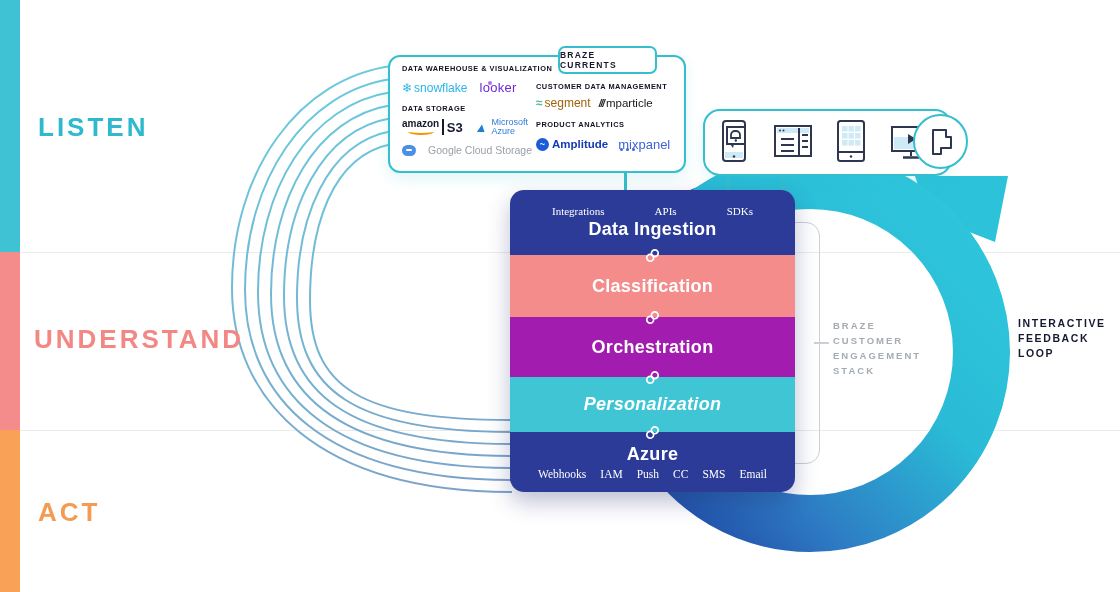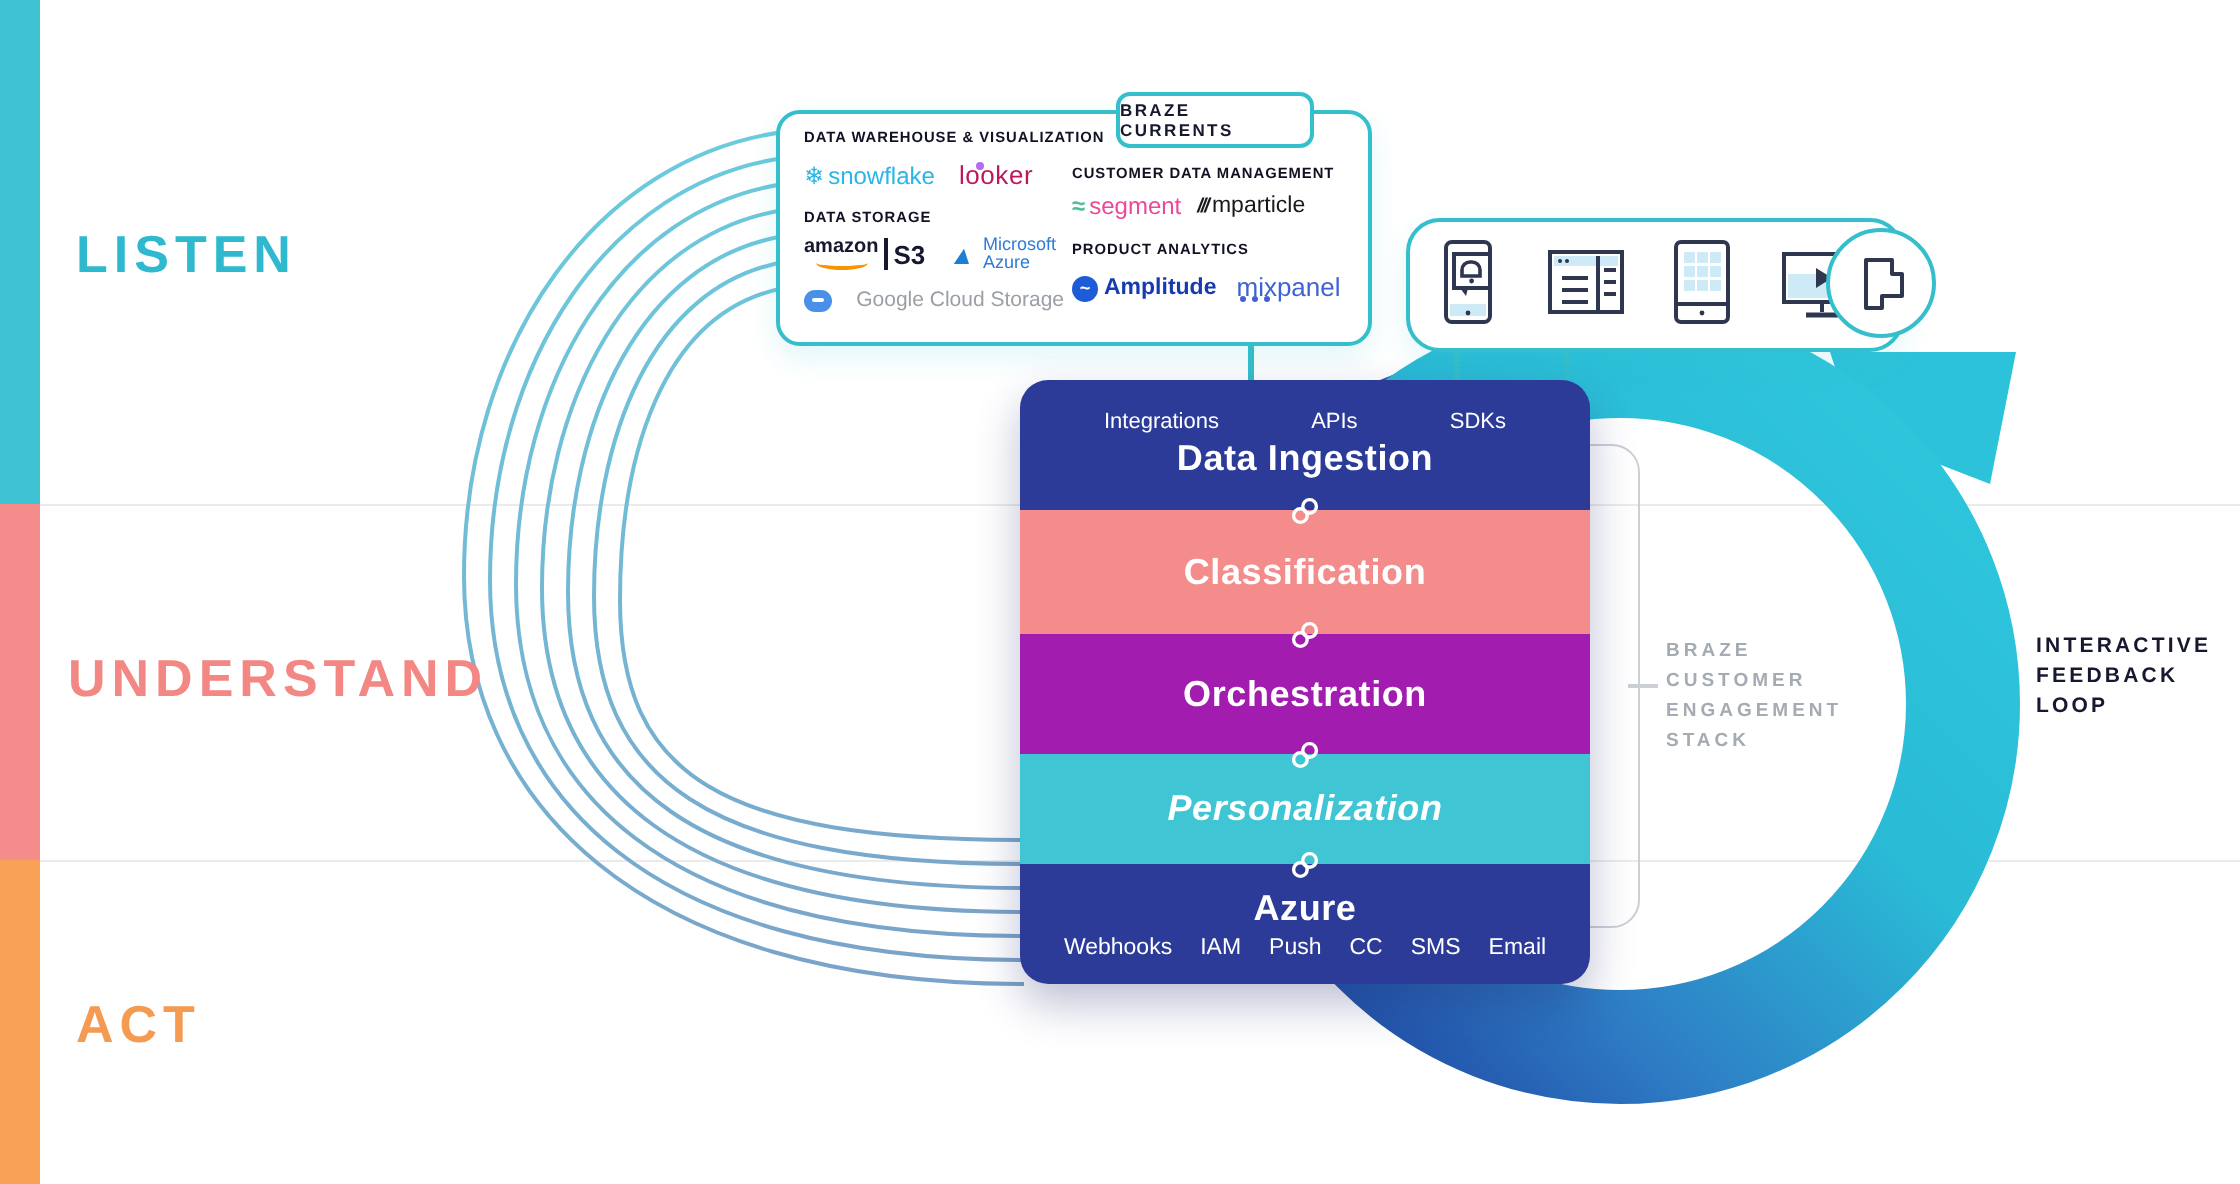--- a/index.html
+++ b/index.html
@@ -17,21 +17,21 @@
     display:flex;align-items:center;justify-content:center;font-size:8.5px;font-weight:bold;
     letter-spacing:1.2px;color:#15182e;}
   .secttl{font-size:7.4px;font-weight:bold;letter-spacing:.5px;color:#101223;white-space:nowrap;}
   .lrow{display:flex;align-items:center;white-space:nowrap;}
   .connector{position:absolute;width:3px;background:#35becc;}
   
   #stack{position:absolute;left:510px;top:190px;width:285px;height:302px;border-radius:14px;
     overflow:hidden;box-shadow:0 10px 22px rgba(35,45,110,.30);display:flex;flex-direction:column;}
   .band{display:flex;flex-direction:column;align-items:center;justify-content:center;color:#fff;}
   .band-title{font-size:18px;font-weight:bold;letter-spacing:.3px;}
-  .tagrow{display:flex;color:#fff;font-size:11px;}
+  .tagrow{display:flex;color:#fff;font-size:11px;font-family:Liberation Serif, serif;}
   .linkicon{position:absolute;left:645px;width:15px;height:15px;z-index:40;}
   
   .graylabel{position:absolute;color:#a5abb3;font-weight:bold;font-size:9.5px;
     letter-spacing:2px;line-height:15px;}
   .darklabel{position:absolute;color:#16182f;font-weight:bold;font-size:10.5px;
     letter-spacing:1.6px;line-height:15px;}
   .outline{position:absolute;border:1.5px solid #cbcfd6;border-radius:14px;background:transparent;}
   .devrow{position:absolute;display:flex;align-items:center;gap:21px;}
   .logocircle{position:absolute;background:#fff;border:2.5px solid #35becc;border-radius:50%;
     display:flex;align-items:center;justify-content:center;}
@@ -103,21 +103,21 @@
   <div class="pill" style="left:558px;top:46px;width:95px;height:24px;">BRAZE CURRENTS</div>
 
   <div class="abs" style="left:402px;top:64px;width:130px;">
     <div class="secttl">DATA WAREHOUSE &amp; VISUALIZATION</div>
     <div class="lrow" style="margin-top:7px;gap:12px;">
       <span class="lrow" style="gap:2px;">
         <span style="color:#29b5e8;font-size:12px;">❄</span>
         <span style="color:#29b5e8;font-size:12px;">snowflake</span>
       </span>
       <span class="lrow" style="position:relative;">
-        <span style="color:#be185d;font-size:13px;letter-spacing:.3px;">looker</span>
+        <span style="color:#6d28d9;font-size:13px;letter-spacing:.3px;">looker</span>
         <span class="dot" style="position:absolute;left:9px;top:1px;width:4px;height:4px;background:#b46cf0;"></span>
       </span>
     </div>
     <div class="secttl" style="margin-top:9px;">DATA STORAGE</div>
     <div class="lrow" style="margin-top:5px;gap:12px;">
       <span class="lrow" style="gap:3px;">
         <span style="display:inline-flex;flex-direction:column;align-items:center;">
           <span style="font-size:10px;font-weight:bold;color:#15182e;line-height:9px;">amazon</span>
           <span style="width:26px;height:5px;border-bottom:2px solid #f79400;border-radius:0 0 60% 60%;"></span>
         </span>
@@ -138,21 +138,21 @@
       </span>
       <span style="font-size:10.5px;color:#9aa0a6;">Google Cloud Storage</span>
     </div>
   </div>
 
   <div class="abs" style="left:536px;top:82px;width:140px;">
     <div class="secttl">CUSTOMER DATA MANAGEMENT</div>
     <div class="lrow" style="margin-top:5px;gap:8px;">
       <span class="lrow" style="gap:2px;">
         <span style="color:#52bd94;font-size:12px;font-weight:bold;">≈</span>
-        <span style="color:#ec4899;font-size:12px;">segment</span>
+        <span style="color:#a16207;font-size:12px;">segment</span>
       </span>
       <span class="lrow" style="gap:2px;">
         <span style="color:#17191c;font-size:10px;font-weight:bold;font-style:italic;letter-spacing:-1px;">///</span>
         <span style="color:#17191c;font-size:11.5px;">mparticle</span>
       </span>
     </div>
     <div class="secttl" style="margin-top:10px;">PRODUCT ANALYTICS</div>
     <div class="lrow" style="margin-top:6px;gap:10px;">
       <span class="lrow" style="gap:3px;">
         <span style="width:13px;height:13px;border-radius:50%;background:#1e5bd6;color:#fff;font-size:9px;display:inline-flex;align-items:center;justify-content:center;font-weight:bold;">~</span>

